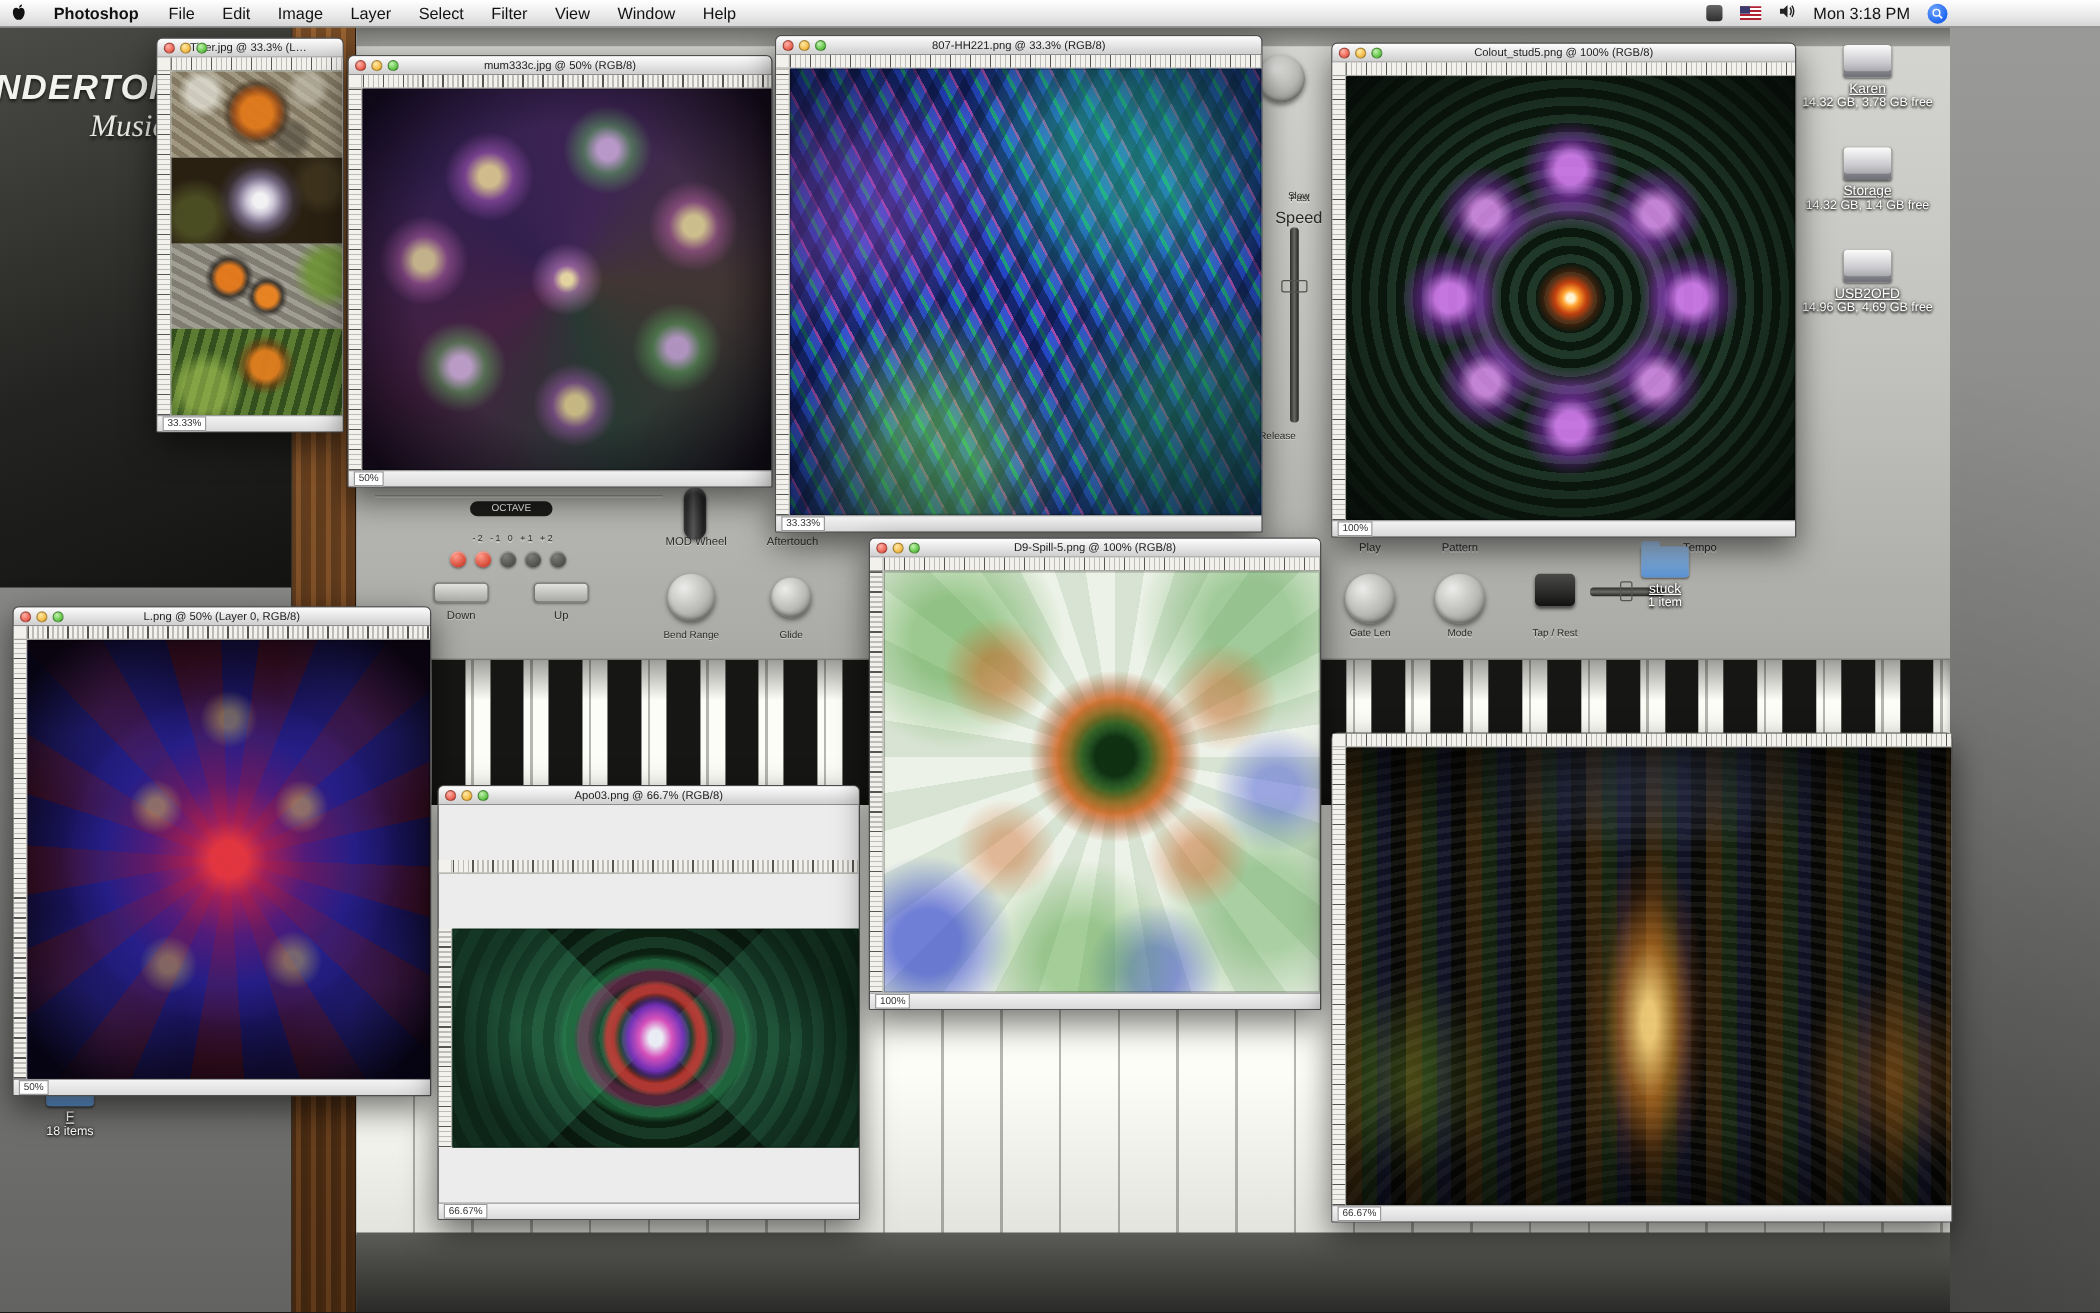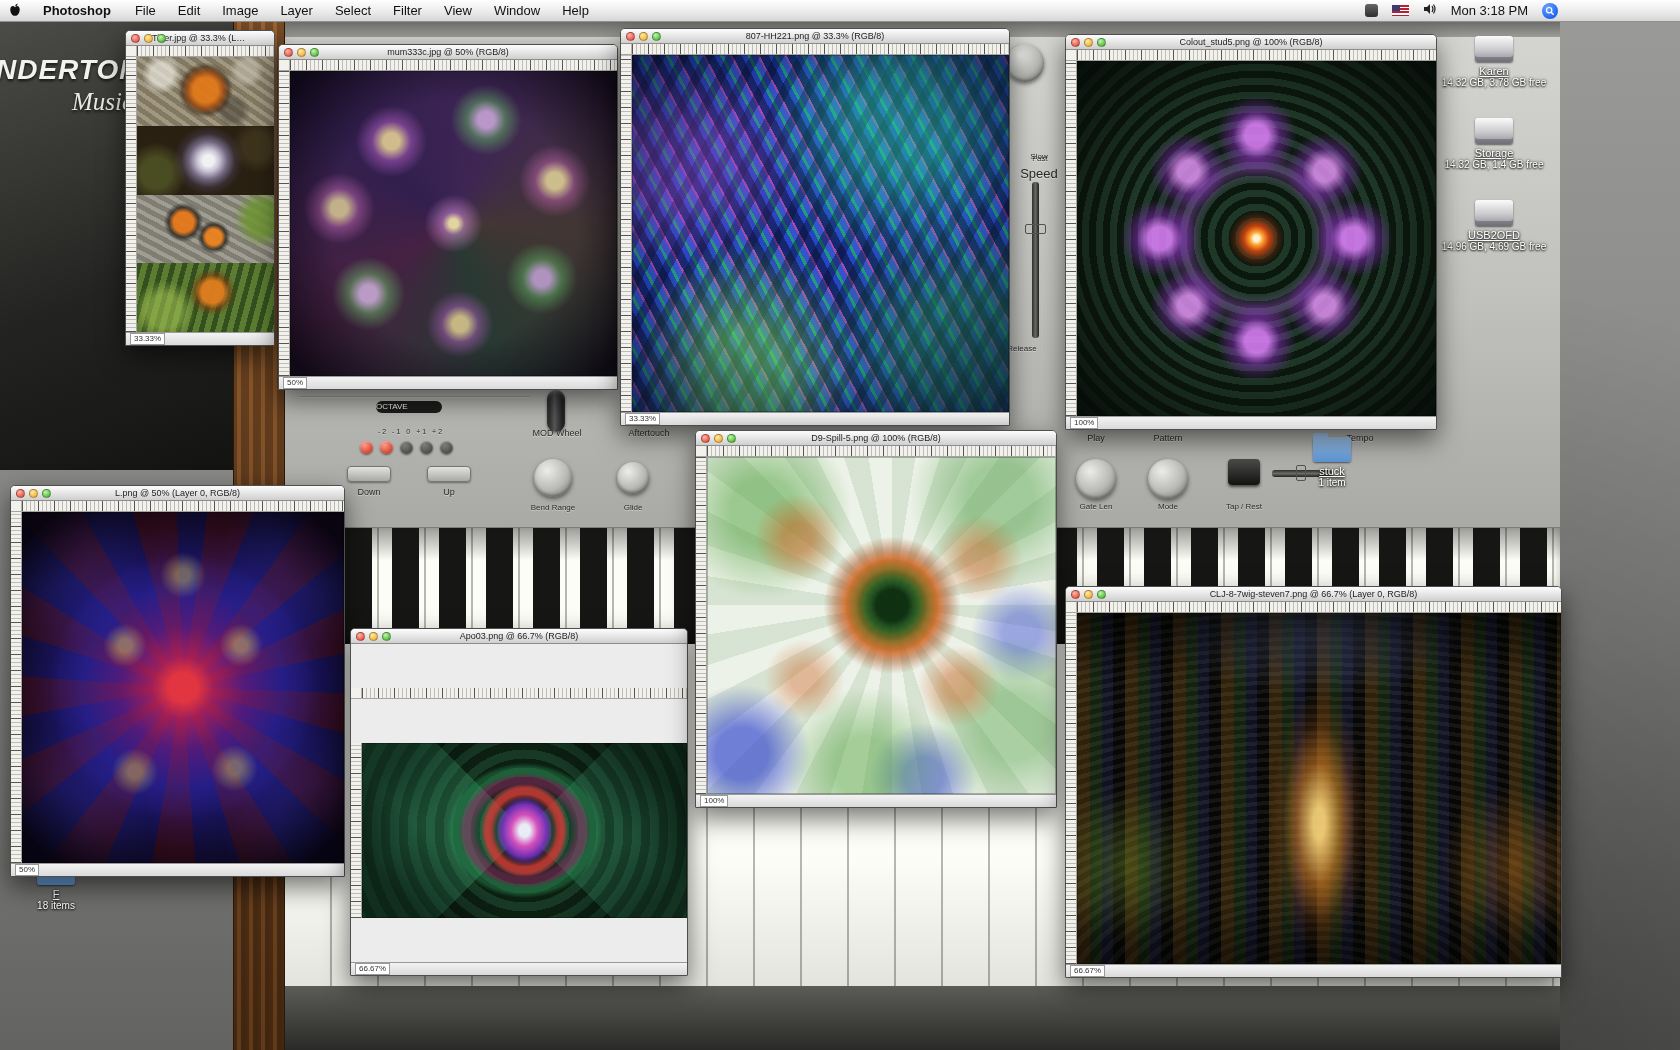--- a/index.html
+++ b/index.html
@@ -52,21 +52,21 @@
     background-position:13px 0;
     box-shadow:inset 0 -6px 8px rgba(0,0,0,.25);}
   .floor{position:absolute;left:285px;top:986px;width:1275px;height:64px;
     background:linear-gradient(#5b5b57,#2a2a28);}
 
   .plabel{position:absolute;font-size:9px;color:#2a2a28;text-align:center;white-space:nowrap;
     text-shadow:0 1px 0 rgba(255,255,255,.45);}
   .plabel.tiny{font-size:7px;letter-spacing:2px;}
   .groove{position:absolute;height:2px;background:linear-gradient(#84847e,#dcdcd6);}
   .octave-pill{position:absolute;background:#1c1c1a;color:#eee;font-size:8px;line-height:12px;
-    border-radius:6px;}
+    text-align:center;border-radius:6px;}
   .btn-small{position:absolute;width:13px;height:13px;border-radius:50%;
     background:radial-gradient(circle at 35% 30%, #7d7d79, #3a3a38);
     box-shadow:inset 0 1px 1px rgba(255,255,255,.35),0 1px 2px rgba(0,0,0,.5);}
   .btn-small.lit{background:radial-gradient(circle at 35% 30%, #ff9c8a, #c22210);}
   .btn-rect{position:absolute;height:16px;border-radius:4px;border:1px solid #767672;
     background:linear-gradient(#e2e2de,#a9a9a5);box-shadow:0 1px 2px rgba(0,0,0,.4);}
   .knob{position:absolute;border-radius:50%;
     background:radial-gradient(circle at 35% 30%, #ececea, #b8b8b4 55%, #8c8c88 78%, #6c6c68);
     box-shadow:0 2px 4px rgba(0,0,0,.5), inset 0 -2px 3px rgba(0,0,0,.3);}
   .wheel{position:absolute;width:18px;height:42px;border-radius:9px;
@@ -264,21 +264,21 @@
   <div class="btn-small" style="left:400px;top:441px;"></div>
   <div class="btn-small" style="left:420px;top:441px;"></div>
   <div class="btn-small" style="left:440px;top:441px;"></div>
   <div class="btn-rect" style="left:347px;top:466px;width:44px;"></div>
   <div class="btn-rect" style="left:427px;top:466px;width:44px;"></div>
   <div class="plabel" style="left:347px;top:487px;width:44px;">Down</div>
   <div class="plabel" style="left:427px;top:487px;width:44px;">Up</div>
 
   <div class="wheel" style="left:547px;top:390px;"></div>
   <div class="plabel" style="left:528px;top:428px;width:58px;">MOD Wheel</div>
-  <div class="plabel" style="left:618px;top:428px;width:62px;">Aftertouch</div>
+  <div class="plabel" style="left:603px;top:428px;width:62px;">Aftertouch</div>
   <div class="knob" style="left:534px;top:459px;width:38px;height:38px;"></div>
   <div class="knob" style="left:617px;top:462px;width:32px;height:32px;"></div>
   <div class="plabel" style="left:526px;top:503px;width:54px;font-size:8px;">Bend Range</div>
   <div class="plabel" style="left:616px;top:503px;width:34px;font-size:8px;">Glide</div>
 
   <div class="knob" style="left:1006px;top:44px;width:38px;height:38px;"></div>
   <div class="plabel" style="left:1024px;top:154px;width:32px;font-size:8px;">Fast</div>
   <div class="plabel" style="left:1022px;top:152px;width:34px;font-size:8px;">Slow</div>
   <div class="plabel" style="left:1018px;top:166px;width:42px;font-size:13px;">Speed</div>
   <div class="vtrack" style="left:1032px;top:182px;height:156px;"></div>
@@ -476,28 +476,20 @@
     <div class="wbody">
       <div class="ruler-v"></div>
       <div class="canvas art7"></div>
     </div>
     <div class="sbar">
       <span class="zoombox">100%</span>
     </div>
   </div>
 
   <div class="win w8">
-    <div class="tbar">
-      <div class="lights">
-        <span class="light l-red"></span>
-        <span class="light l-yel"></span>
-        <span class="light l-grn"></span>
-      </div>
-      <span class="ttext">CLJ-8-7wig-steven7.png @ 66.7% (Layer 0, RGB/8)</span>
-    </div>
     <div class="ruler-row">
         <div class="corner"></div>
         <div class="ruler-h"></div>
       </div>
     <div class="wbody">
       <div class="ruler-v"></div>
       <div class="canvas art8"></div>
     </div>
     <div class="sbar">
       <span class="zoombox">66.67%</span>

